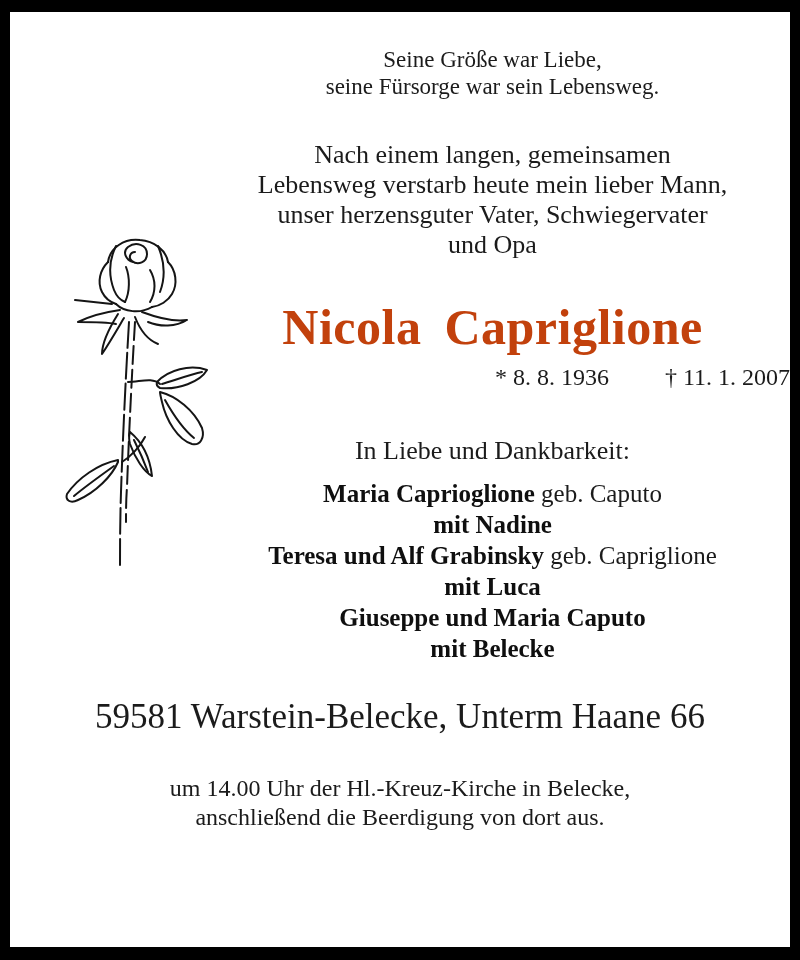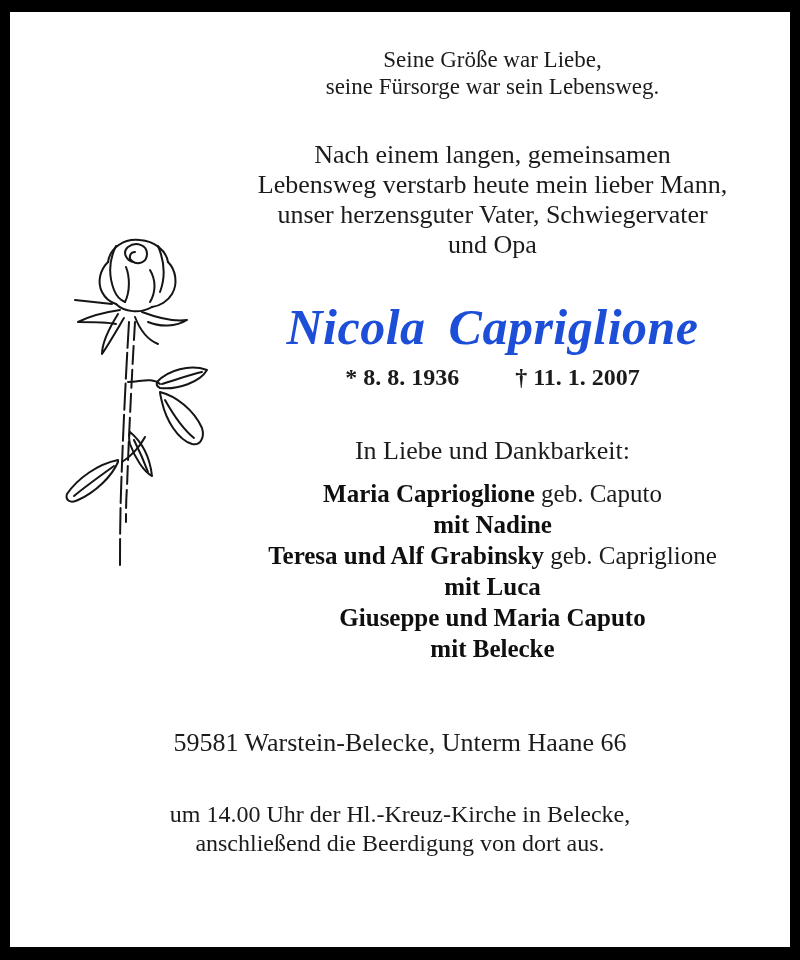--- a/index.html
+++ b/index.html
@@ -53,51 +53,50 @@
   .intro {
     margin-top: 40px;
     font-size: 26px;
     line-height: 30px;
   }
   .name {
     margin-top: 40px;
     font-size: 50px;
     line-height: 54px;
     font-weight: bold;
-    color: #1d4ed8;
+    color: #c2410c;
     word-spacing: 10px;
     letter-spacing: 0.5px;
-    font-style: italic;
   }
   .dates {
     margin-top: 8px;
     font-size: 24px;
     line-height: 30px;
-    font-weight: bold;
+    font-weight: normal;
     display: flex;
-    justify-content: center;
+    justify-content: flex-end;
     gap: 56px;
   }
   .dedication {
     margin-top: 44px;
     font-size: 26px;
     line-height: 30px;
   }
   .mourners {
     margin-top: 12px;
     font-size: 25px;
     line-height: 31px;
   }
   .mourners .mname {
     font-weight: bold;
     color: #0f0f0f;
   }
   .address {
-    margin-top: 64px;
-    font-size: 26px;
+    margin-top: 38px;
+    font-size: 35px;
     line-height: 30px;
   }
   .funeral {
     margin-top: 42px;
     font-size: 24px;
     line-height: 29px;
   }
 </style>
 </head>
 <body>

